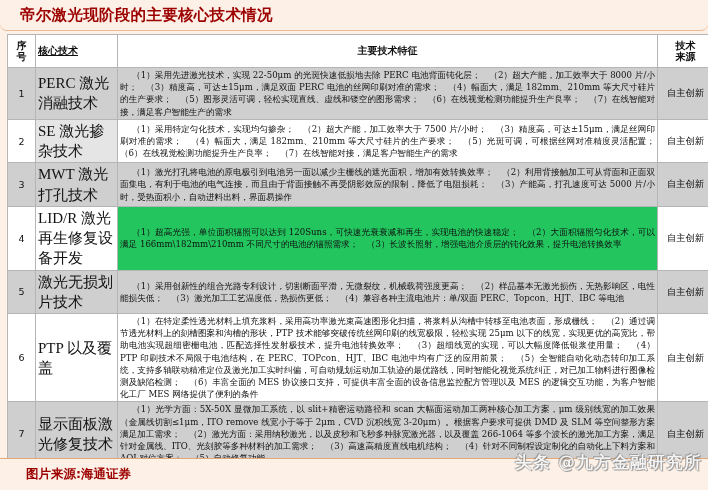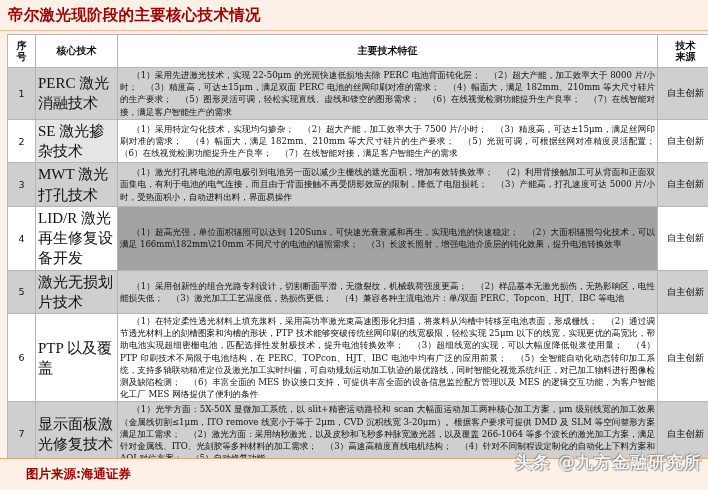--- a/index.html
+++ b/index.html
@@ -23,23 +23,24 @@
     display: flex;
     flex-direction: column;
   }
 
   
   .title-bar {
     height: 30px;
     flex: 0 0 30px;
     display: flex;
     align-items: center;
-    padding-left: 8px;
+    padding-left: 20px;
     background: #fdf0e6;
     border-bottom: 1px solid #e9bb96;
+    border-radius: 7px;
   }
   .title-text {
     color: #9c0000;
     font-size: 15.5px;
     font-weight: bold;
     letter-spacing: 0.3px;
     font-family: "DejaVu Sans", "Liberation Sans", sans-serif;
   }
 
   
@@ -76,21 +77,21 @@
     background: #ffffff;
     text-align: center;
     font-size: 10px;
     font-weight: bold;
     color: #111;
     height: 30px;
     line-height: 1.15;
     font-family: "DejaVu Serif", "Liberation Serif", serif;
   }
   .hdr-idx { letter-spacing: 0; }
-  .hdr-tech { text-align: center; padding-left: 14px; }
+  .hdr-tech { text-align: left; padding-left: 14px; text-decoration: underline; }
   .hdr-feat { text-align: center; }
   .hdr-src { text-align: center; }
 
   
   tbody tr.shade td { background: #cfcfcf; }
   tbody tr.plain td { background: #ffffff; }
 
   td.idx {
     text-align: center;
     font-size: 9.5px;
@@ -203,21 +204,21 @@
           </tr>
           <tr class="shade">
             <td class="idx" style="background: rgb(207, 207, 207);">3</td>
             <td class="tech" style="background: rgb(207, 207, 207);">MWT 激光打孔技术</td>
             <td class="feat" style="background: rgb(207, 207, 207);">（1）激光打孔将电池的原电极引到电池另一面以减少主栅线的遮光面积，增加有效转换效率；　（2）利用背接触加工可从背面和正面双面集电，有利于电池的电气连接，而且由于背面接触不再受阴影效应的限制，降低了电阻损耗；　（3）产能高，打孔速度可达 5000 片/小时，受热面积小，自动进料出料，界面易操作</td>
             <td class="src" style="background: rgb(207, 207, 207);">自主创新</td>
           </tr>
           <tr class="plain">
             <td class="idx" style="background: rgb(255, 255, 255);">4</td>
             <td class="tech" style="background: rgb(255, 255, 255); margin-top: 44px;">LID/R 激光再生修复设备开发</td>
-            <td class="feat" style="background: #a3a3a3; margin-left: 16px;">（1）超高光强，单位面积辐照可以达到 120Suns，可快速光衰衰减和再生，实现电池的快速稳定；　（2）大面积辐照匀化技术，可以满足 166mm\182mm\210mm 不同尺寸的电池的辐照需求；　（3）长波长照射，增强电池介质层的钝化效果，提升电池转换效率</td>
+            <td class="feat" style="background: #22c55e; margin-left: 16px;">（1）超高光强，单位面积辐照可以达到 120Suns，可快速光衰衰减和再生，实现电池的快速稳定；　（2）大面积辐照匀化技术，可以满足 166mm\182mm\210mm 不同尺寸的电池的辐照需求；　（3）长波长照射，增强电池介质层的钝化效果，提升电池转换效率</td>
             <td class="src" style="background: rgb(255, 255, 255);">自主创新</td>
           </tr>
           <tr class="shade">
             <td class="idx" style="background: rgb(207, 207, 207);">5</td>
             <td class="tech" style="background: rgb(207, 207, 207);">激光无损划片技术</td>
             <td class="feat" style="background: rgb(207, 207, 207);">（1）采用创新性的组合光路专利设计，切割断面平滑，无微裂纹，机械载荷强度更高；　（2）样品基本无激光损伤，无热影响区，电性能损失低；　（3）激光加工工艺温度低，热损伤更低；　（4）兼容各种主流电池片：单/双面 PERC、Topcon、HJT、IBC 等电池</td>
             <td class="src" style="background: rgb(207, 207, 207);">自主创新</td>
           </tr>
           <tr class="plain">
             <td class="idx" style="background: rgb(255, 255, 255);">6</td>

